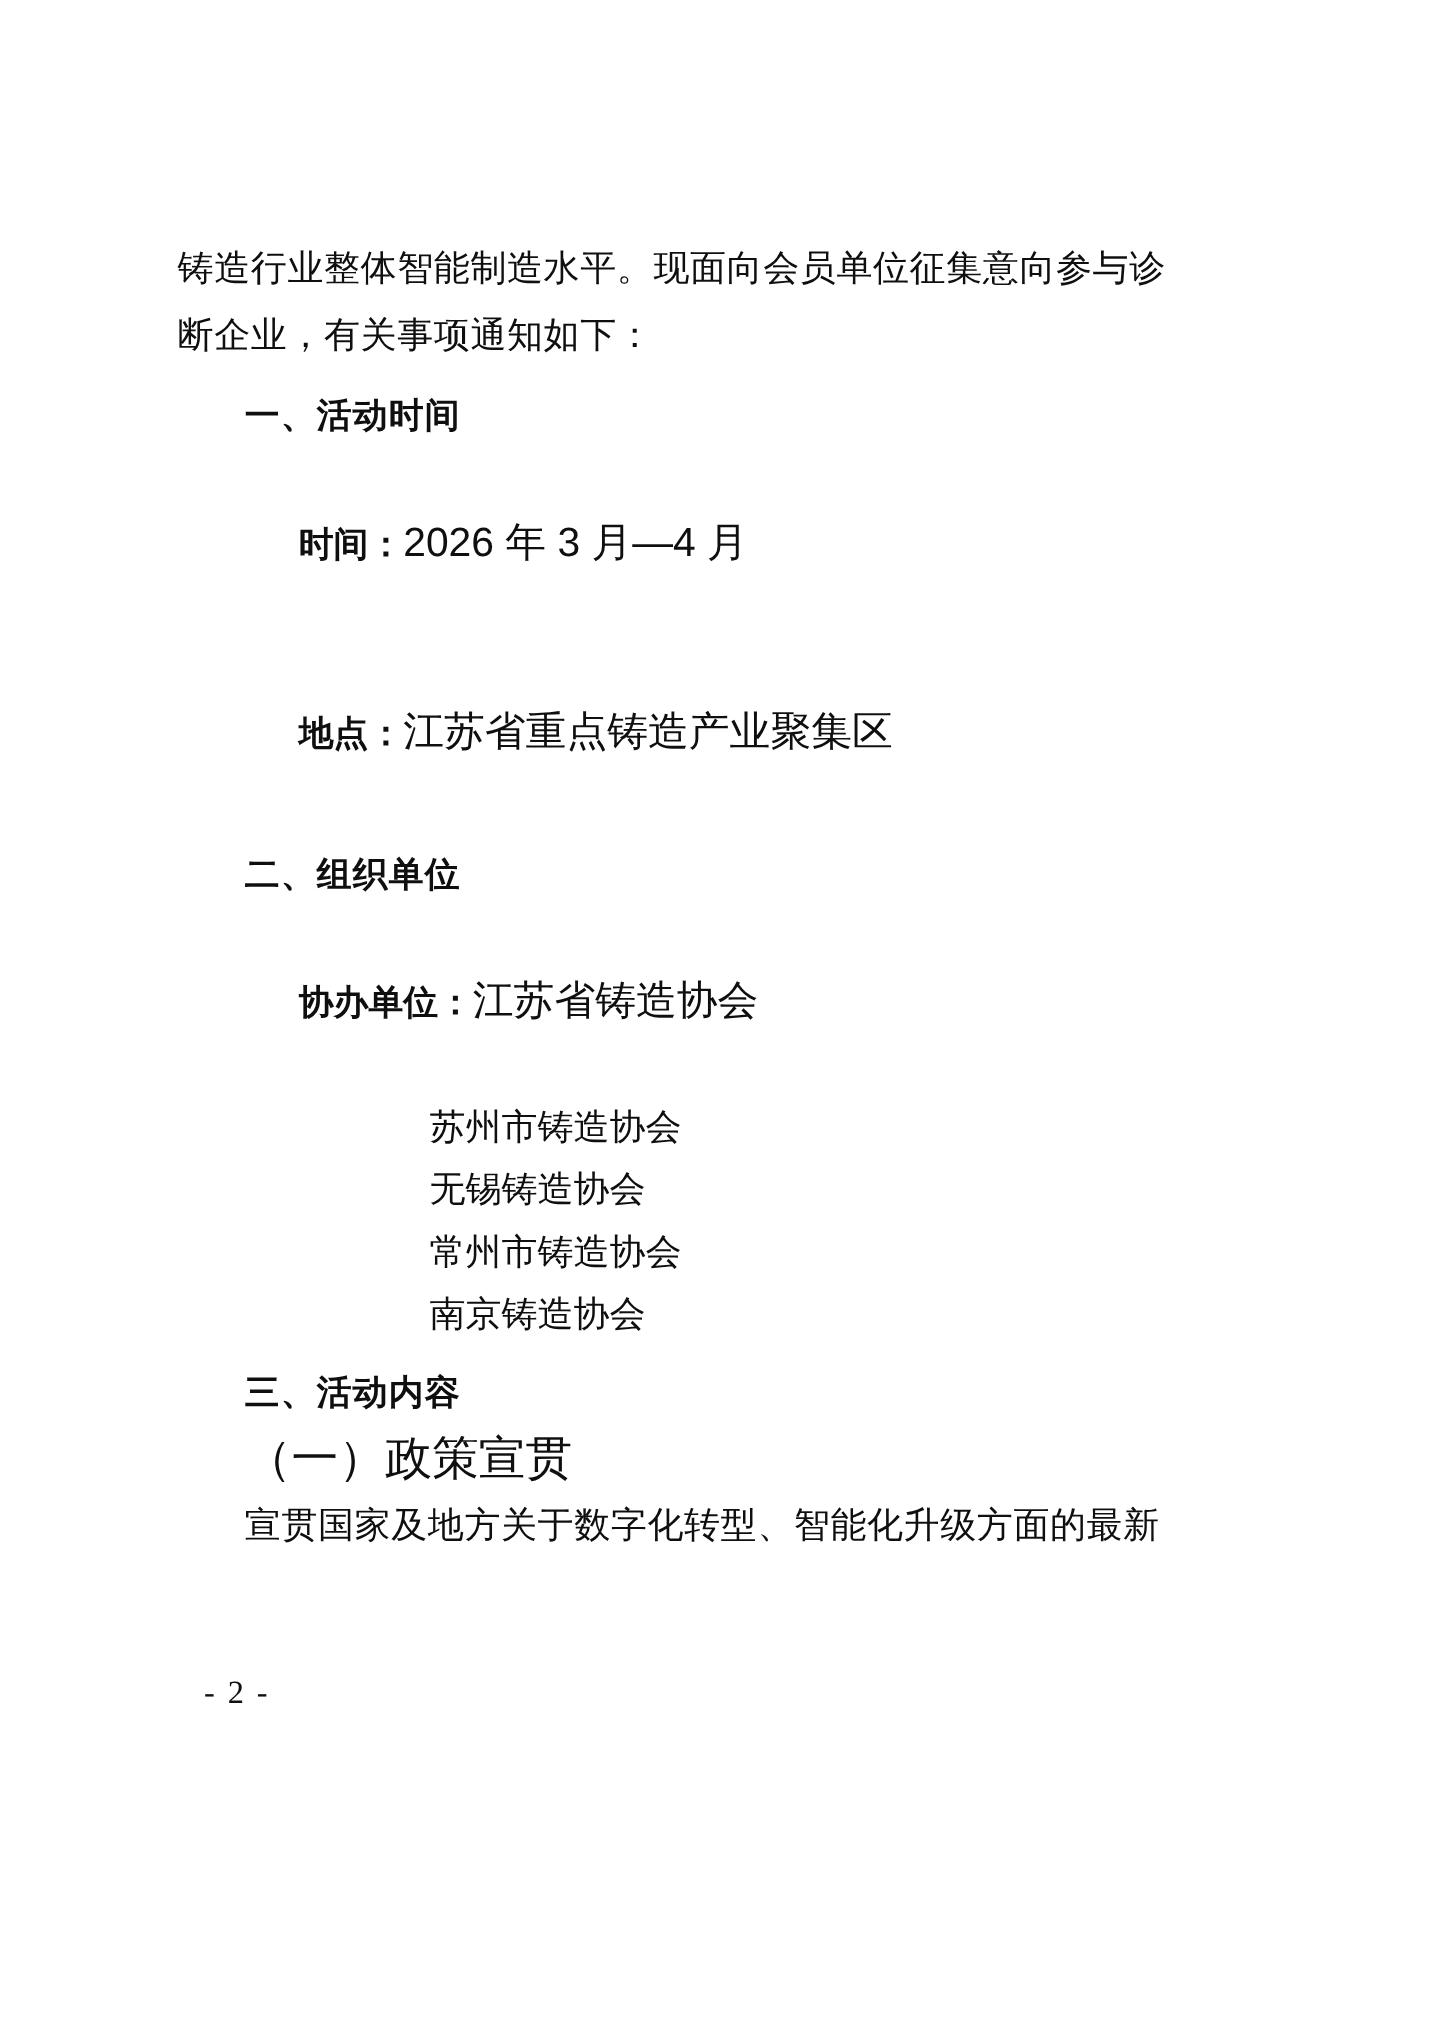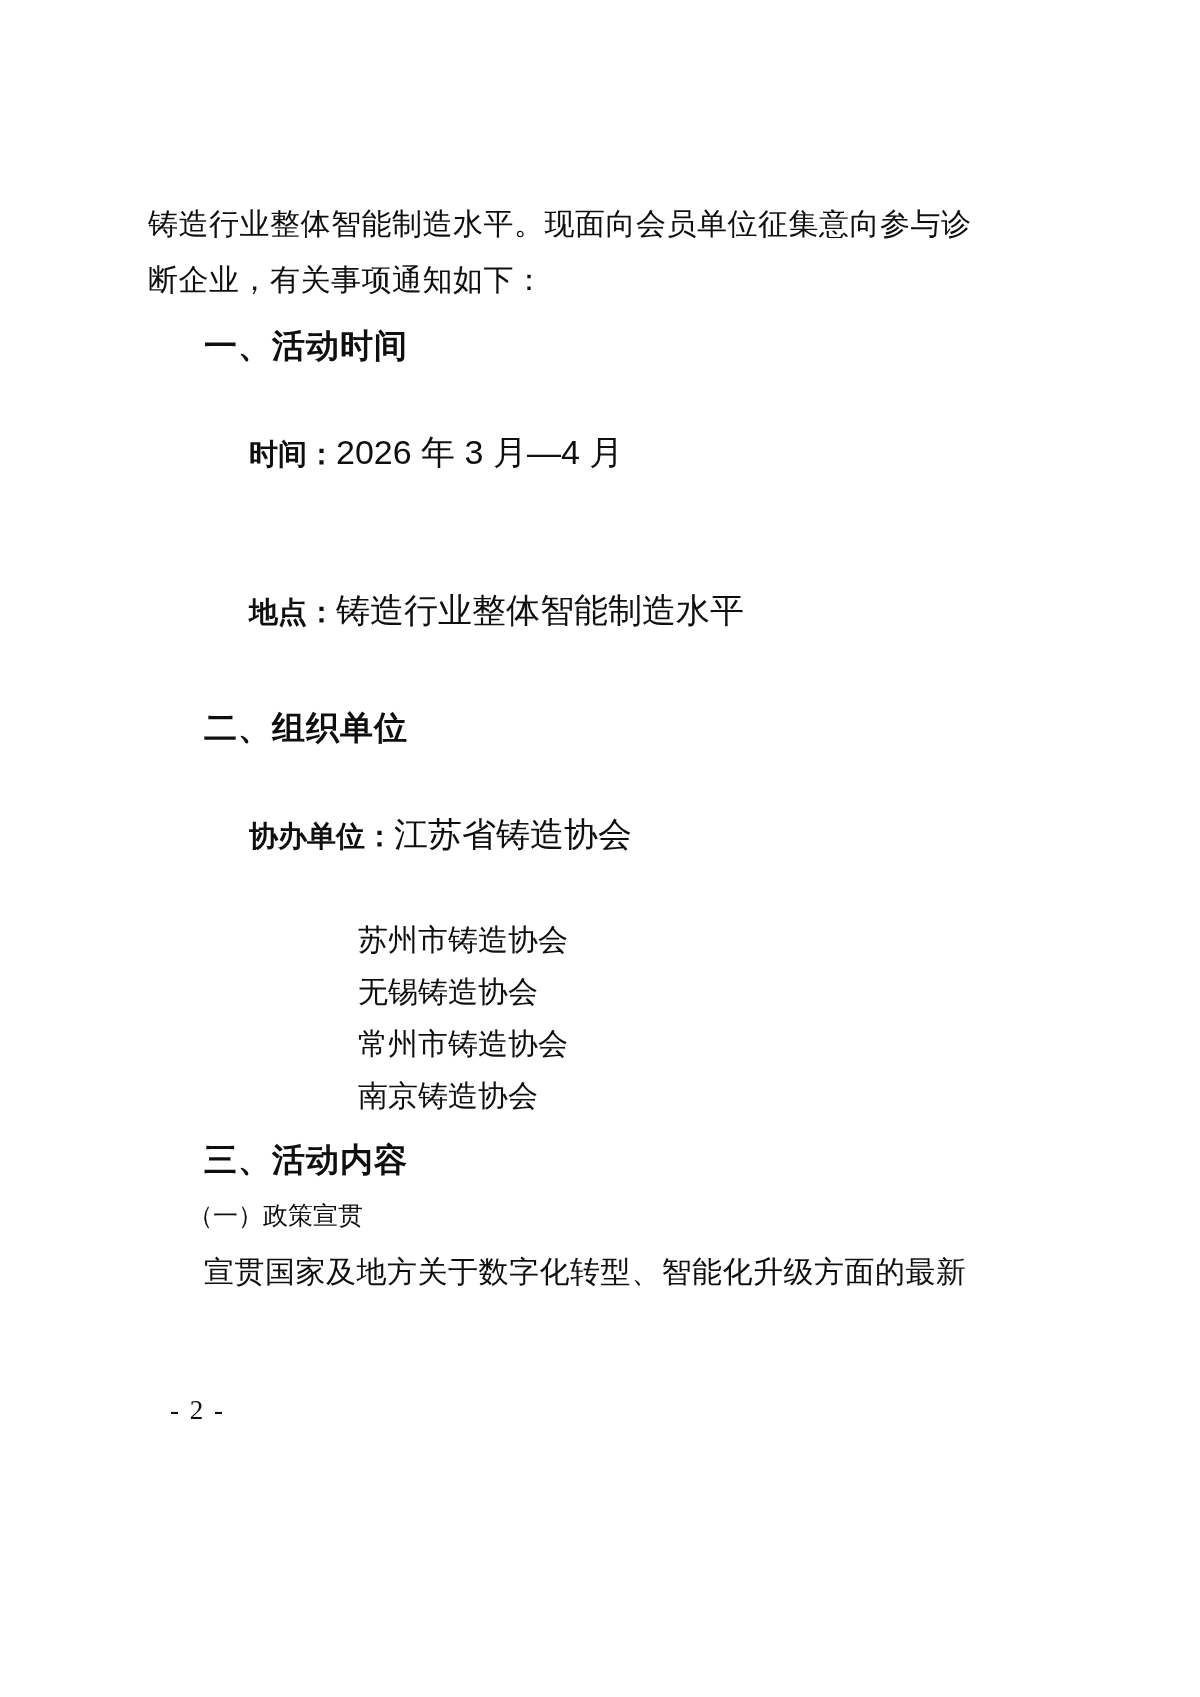--- a/index.html
+++ b/index.html
@@ -31,21 +31,21 @@
   }
   .para .line {
     display: block;
     white-space: pre;
   }
 
   
   .section-head {
     font-family: "DejaVu Sans", "Liberation Sans", sans-serif;
     font-weight: bold;
-    font-size: 33px;
+    font-size: 29px;
     line-height: 56px;
     margin-left: 56px;
     letter-spacing: 1px;
   }
 
   .sub-line {
     font-size: 30px;
     line-height: 52px;
     margin-left: 56px;
     white-space: pre;
@@ -61,23 +61,23 @@
   }
 
   .indent-line {
     font-size: 30px;
     line-height: 52px;
     margin-left: 210px;
     white-space: pre;
   }
 
   .plain-indent {
-    font-size: 25px;
+    font-size: 39px;
     line-height: 56px;
-    margin-left: 40px;
+    margin-left: 56px;
     white-space: pre;
   }
   .spacer-10 { height: 10px; }
 
   .page-number {
     position: absolute;
     left: 0;
     right: 0;
     top: 1395px;
     text-align: left;
@@ -100,21 +100,21 @@
       <span class="line">断企业，有关事项通知如下：</span>
     </div>
 
     <div class="spacer-10"></div>
 
     <div class="section-head">一、活动时间</div>
     <div class="sub-line">
       <span class="lbl">时间：</span><span class="val">2026 年 3 月—4 月</span>
     </div>
     <div class="sub-line">
-      <span class="lbl">地点：</span><span class="val">铸造行业整体智能制造水平</span>
+      <span class="lbl">地点：</span><span class="val">江苏省重点铸造产业聚集区</span>
     </div>
 
     <div class="spacer-10"></div>
 
     <div class="section-head">二、组织单位</div>
 
 
 
     <div class="sub-line">
       <span class="lbl">协办单位：</span><span class="val">江苏省铸造协会</span>

